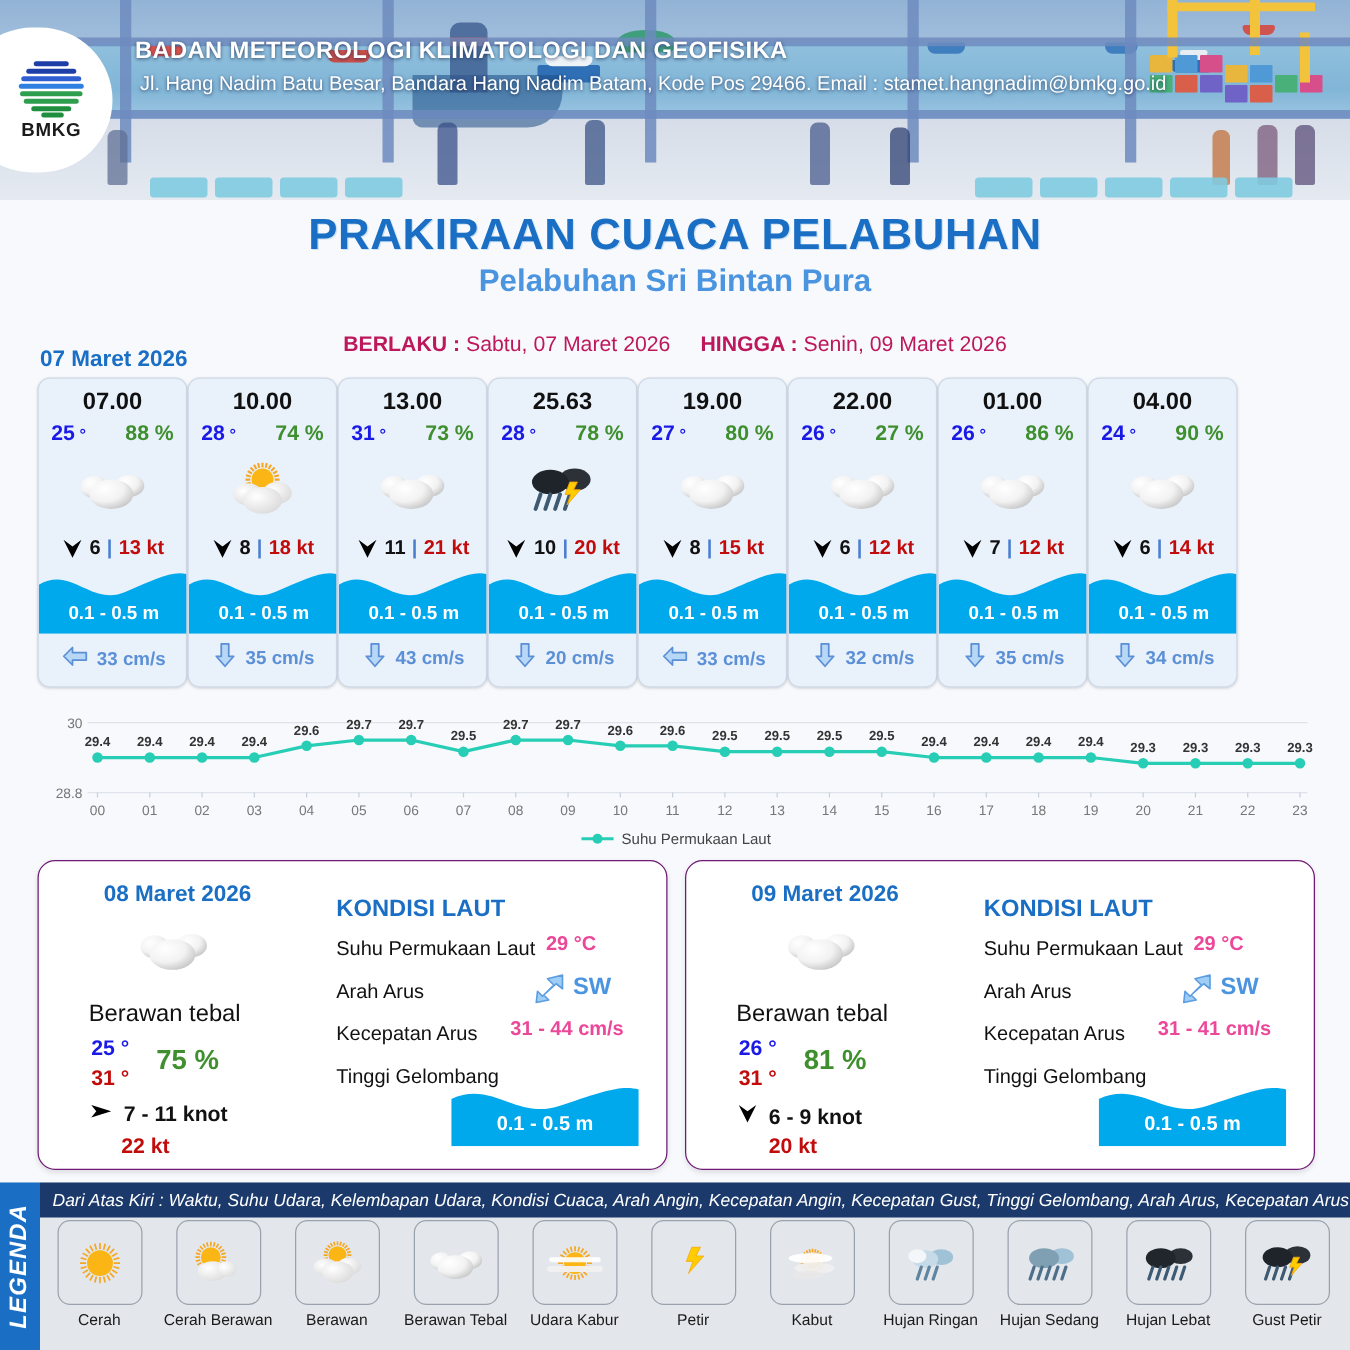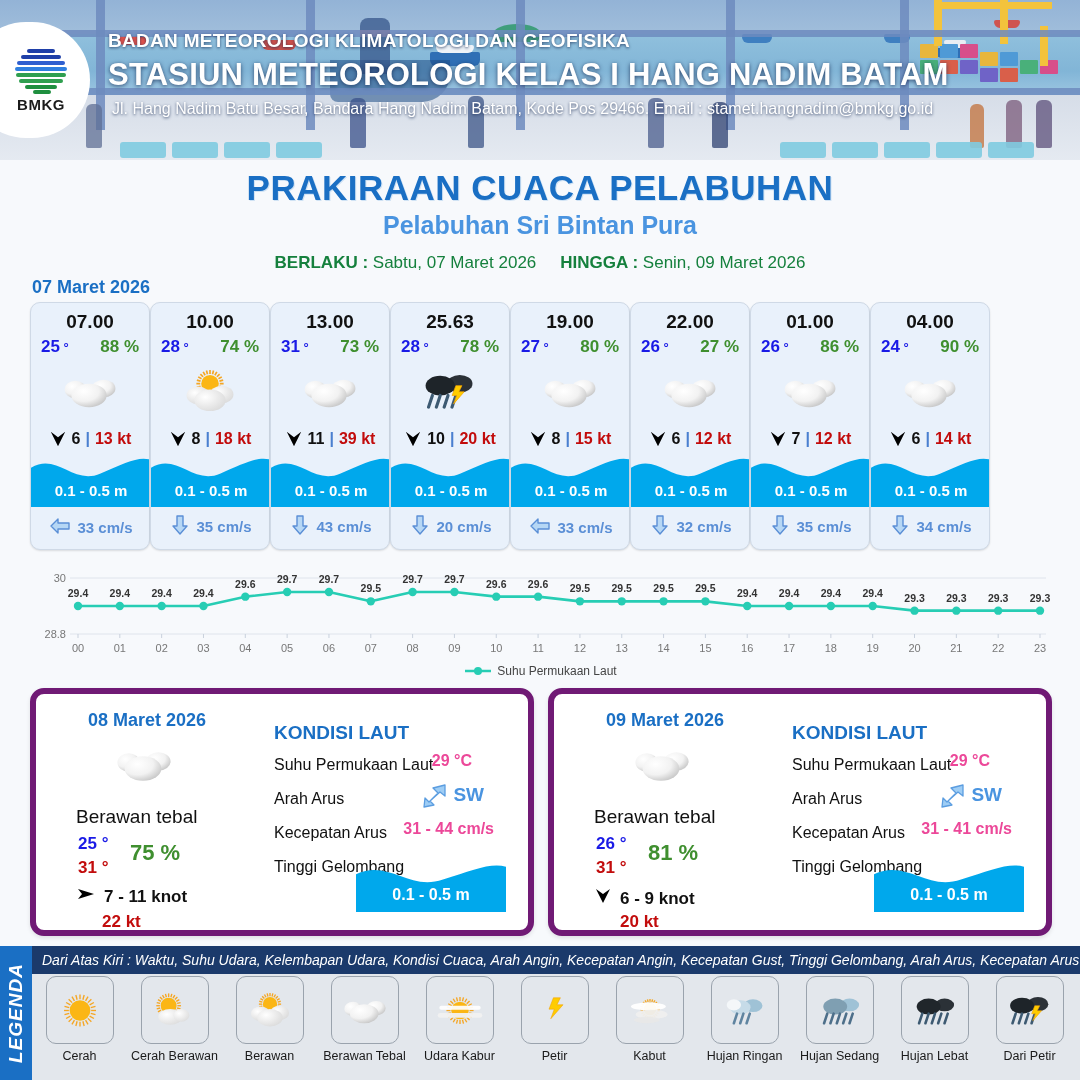--- a/index.html
+++ b/index.html
@@ -57,21 +57,21 @@
   .hdr-line2{ font-size:31px; font-weight:bold; color:#fff; letter-spacing:.2px; margin-top:5px;
     text-shadow:0 1px 4px rgba(20,40,80,.8); }
   .hdr-line3{ font-size:16px; color:#fff; margin-top:7px; margin-left:4px;
     text-shadow:0 1px 3px rgba(20,40,80,.8); }
 
   
   .title-wrap{ position:absolute; left:0; top:168px; width:1080px; text-align:center; }
   .t-main{ font-size:35px; font-weight:bold; color:#1a6fc4; letter-spacing:.5px;
     text-shadow:1px 1px 0 #cfe2f4; }
   .t-sub{ font-size:25px; font-weight:bold; color:#4a94e0; margin-top:3px;}
-  .t-range{ margin-top:13px; font-size:17px; color:#15803d; display:flex; justify-content:center; gap:24px;}
+  .t-range{ margin-top:26px; font-size:17px; color:#be185d; display:flex; justify-content:center; gap:24px;}
   .t-range b{ font-weight:bold; }
 
   
   .day-label{ position:absolute; left:32px; top:277px; font-size:18px; font-weight:bold; color:#1a6fc4;}
 
   
   .cards{ position:absolute; left:30px; top:302px; width:1022px;
     display:flex; gap:0; }
   .card{
     width:120px; height:248px; background:#e9f1fb;
@@ -101,21 +101,21 @@
   
   .chart{ position:absolute; left:30px; top:562px; width:1022px; height:120px; }
   .chart svg{ display:block; }
   .chart-legend{ position:absolute; left:0; top:102px; width:1022px;
     display:flex; align-items:center; justify-content:center; gap:6px;
     font-size:12px; color:#444; }
   .legend-mark{ width:26px; height:10px; position:relative;}
 
   
   .panels{ position:absolute; left:30px; top:688px; width:1022px; display:flex; gap:14px;}
-  .panel{ width:504px; height:248px; background:#fff; border:6px solid #701a75;
+  .panel{ width:504px; height:248px; background:#fff; border:1px solid #701a75;
     border-radius:14px; position:relative; box-shadow:0 2px 4px rgba(0,0,0,.10);}
   .p-date{ position:absolute; left:52px; top:16px; font-size:18px; font-weight:bold; color:#1a6fc4;}
   .p-icon{ position:absolute; left:72px; top:48px; }
   .p-cond{ position:absolute; left:40px; top:112px; font-size:19px; color:#111;}
   .p-tmin{ position:absolute; left:42px; top:140px; font-size:17px; font-weight:bold; color:#1a1ae6;}
   .p-tmax{ position:absolute; left:42px; top:164px; font-size:17px; font-weight:bold; color:#c20c0c;}
   .p-hum{ position:absolute; left:94px; top:146px; font-size:22px; font-weight:bold; color:#3f8f2f;}
   .p-wind{ position:absolute; left:40px; top:192px; display:flex; align-items:center; gap:8px;
      font-size:17px; font-weight:bold; color:#111;}
   .p-gust{ position:absolute; left:66px; top:218px; font-size:17px; font-weight:bold; color:#c20c0c;}
@@ -221,21 +221,20 @@
         <div class="arc" style="top:32px;left:4px;width:44px;background:#2f9f4f;"></div>
         <div class="arc" style="top:38px;left:10px;width:32px;background:#1f8f3f;"></div>
         <div class="arc" style="top:43px;left:18px;width:18px;background:#1f8f3f;"></div>
       </div>
       <div class="bmkg-text">BMKG</div>
     </div>
   </div>
 
   <div class="hdr-text">
     <div class="hdr-line1">BADAN METEOROLOGI KLIMATOLOGI DAN GEOFISIKA</div>
-    <div class="hdr-line2">STASIUN METEOROLOGI KELAS I HANG NADIM BATAM</div>
     <div class="hdr-line3">Jl. Hang Nadim Batu Besar, Bandara Hang Nadim Batam, Kode Pos 29466. Email : stamet.hangnadim@bmkg.go.id</div>
   </div>
 </div>
 
 <div class="title-wrap">
   <div class="t-main">PRAKIRAAN CUACA PELABUHAN</div>
   <div class="t-sub">Pelabuhan Sri Bintan Pura</div>
   <div class="t-range">
     <div>
       <b>BERLAKU :</b>
@@ -380,21 +379,21 @@
         <ellipse cx="46" cy="19" rx="12" ry="9" fill="url(#cl3)"></ellipse>
         <ellipse cx="31" cy="26" rx="18" ry="12" fill="url(#cl3)"></ellipse>
         </svg>
       </div>
     <div class="c-wind">
       <svg class="c-wdir" viewBox="0 0 20 22">
           <path d="M2 3 L10 19 L18 3 L10 9 Z" fill="#000"></path>
         </svg>
       <span class="c-wdeg">11</span>
       <span class="c-bar">|</span>
-      <span class="c-kt">39 kt</span>
+      <span class="c-kt">21 kt</span>
     </div>
     <div class="c-wave">
         <svg width="120" height="56" viewBox="0 0 120 56" preserveAspectRatio="none">
     <path d="M0 16.8 C 26.4 1.12, 42 34.72, 69.6 22.400000000000002
              C 93.60000000000001 12.32, 108 4.48, 120 8.96
              L 120 56 L 0 56 Z" fill="#00a8ec"></path>
   </svg>
       </div>
     <div class="c-wavetxt">0.1 - 0.5 m</div>
     <div class="c-cur">
@@ -1085,16 +1084,16 @@
           <svg width="56" height="35" viewBox="0 0 64 44">
         <ellipse cx="42" cy="14" rx="13" ry="9" fill="#2b3137"></ellipse>
         <ellipse cx="22" cy="16" rx="15" ry="10" fill="#1e2429"></ellipse>
         <path d="M14 26 L10 38" stroke="#3d5a72" stroke-width="3.2" stroke-linecap="round"></path>
             <path d="M22 26 L18 38" stroke="#3d5a72" stroke-width="3.2" stroke-linecap="round"></path>
             <path d="M30 26 L26 38" stroke="#3d5a72" stroke-width="3.2" stroke-linecap="round"></path>
             <path d="M38 26 L34 38" stroke="#3d5a72" stroke-width="3.2" stroke-linecap="round"></path>
         <path d="M38 16 l6.24 0 l-3.12 6.24 l5.46 0 l-10.92 12.48 l3.12 -8.58 l-4.68 0 z" fill="#ffcc00" stroke="#f5a100" stroke-width="0.7"></path>
           </svg>
         </div>
-               <div class="li-label">Dari Petir</div>
+               <div class="li-label">Gust Petir</div>
       </div>
     </div>
 </div>
 
 </body></html>

